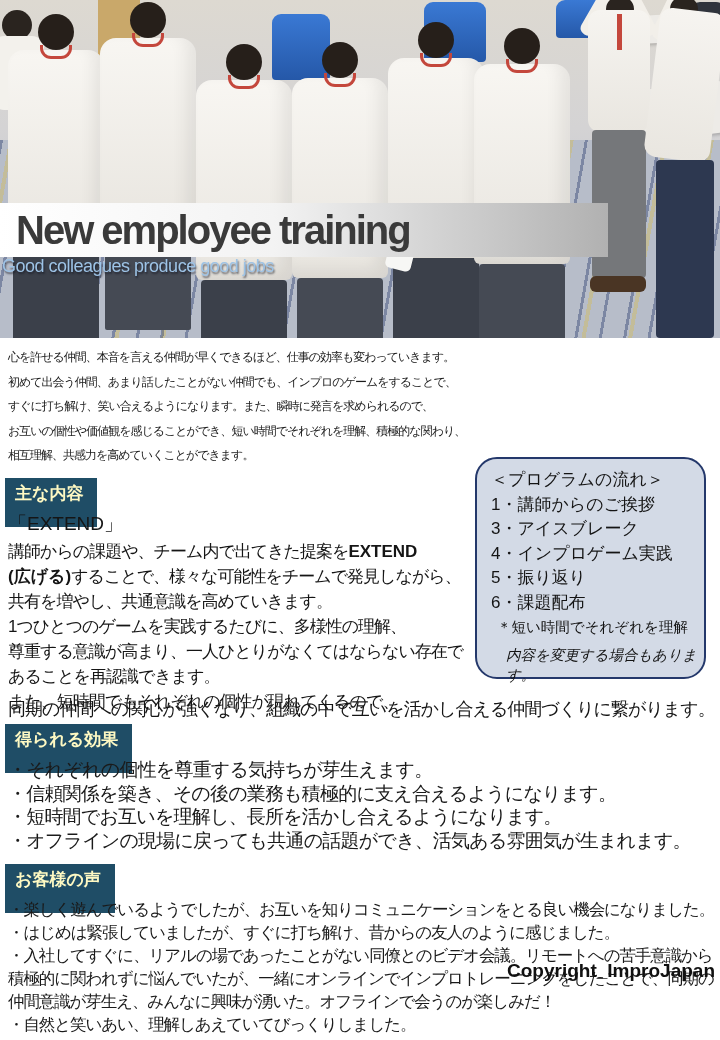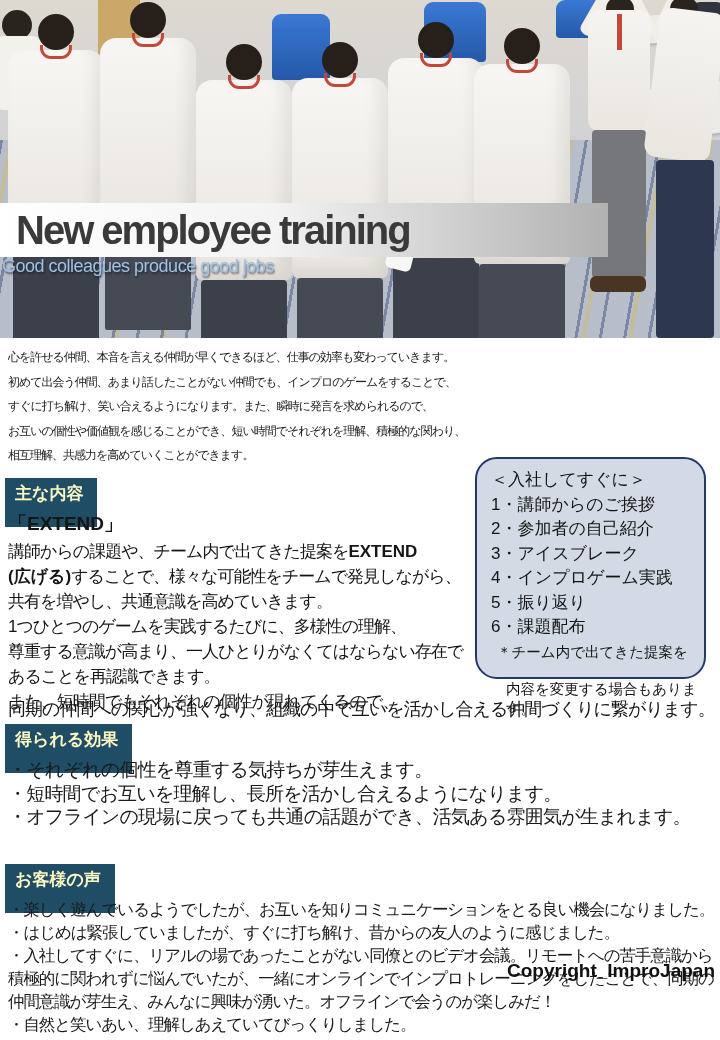--- a/index.html
+++ b/index.html
@@ -74,31 +74,31 @@
   .intro div{white-space:nowrap;}
 
   .badge{position:absolute;background:#1F4D66;color:#fef9c3;font-weight:bold;font-size:17px;
          padding:4px 14px 22px 10px;letter-spacing:0;}
   .b1{left:5px;top:478px;}
   .b2{left:5px;top:724px;}
   .b3{left:5px;top:864px;}
 
   .extend{position:absolute;left:8px;top:511px;width:470px;font-size:17px;line-height:25px;
           letter-spacing:-1px;color:#151515;}
-  .extend .ex-title{font-size:19px;font-weight:bold;letter-spacing:0;margin-bottom:3px;}
+  .extend .ex-title{font-size:19px;font-weight:normal;letter-spacing:0;margin-bottom:3px;}
   .extend div{white-space:nowrap;}
   .extend b{letter-spacing:0;}
   .closing{position:absolute;left:8px;top:697px;width:712px;font-size:18px;letter-spacing:-1px;
            white-space:nowrap;color:#151515;}
 
   .program-box{position:absolute;left:475px;top:457px;width:231px;height:222px;box-sizing:border-box;
                background:#D3DAE6;border:2px solid #24386B;border-radius:22px;
                padding:9px 6px 0 14px;font-size:17px;line-height:24.5px;color:#141414;}
   .program-box .pf-note{font-size:14.5px;line-height:20px;padding-left:6px;margin-top:2px;}
-  .program-box .pf-note2{padding-left:15px;margin-top:17px;}
+  .program-box .pf-note2{padding-left:15px;margin-top:8px;font-style:italic;}
 
   .effects{position:absolute;left:8px;top:758px;width:710px;font-size:19px;line-height:23.5px;
            letter-spacing:-.8px;color:#1a1a1a;}
   .effects div{white-space:nowrap;}
 
   .voices{position:absolute;left:8px;top:898px;width:708px;font-size:16.5px;line-height:23px;
           letter-spacing:-1.1px;color:#1a1a1a;}
 
   .copyright{position:absolute;right:5px;top:960px;font-size:19px;font-weight:bold;color:#111;}
 </style>
@@ -202,34 +202,34 @@
     <div><b>(広げる)</b><span>することで、様々な可能性をチームで発見しながら、</span></div>
     <div>共有を増やし、共通意識を高めていきます。</div>
     <div>1つひとつのゲームを実践するたびに、多様性の理解、</div>
     <div>尊重する意識が高まり、一人ひとりがなくてはならない存在で</div>
     <div>あることを再認識できます。</div>
     <div>また、短時間でもそれぞれの個性が現れてくるので、</div>
   </div>
   <div class="closing">同期の仲間への関心が強くなり、組織の中で互いを活かし合える仲間づくりに繋がります。</div>
 
   <div class="program-box">
-    <div class="pf-title">＜入社してすぐに＞</div>
+    <div class="pf-title">＜プログラムの流れ＞</div>
     <div class="pf-item">1・講師からのご挨拶</div>
-    <div class="pf-item">2・参加者の自己紹介</div>
     <div class="pf-item">3・アイスブレーク</div>
     <div class="pf-item">4・インプロゲーム実践</div>
     <div class="pf-item">5・振り返り</div>
     <div class="pf-item">6・課題配布</div>
-    <div class="pf-note">＊チーム内で出てきた提案を</div>
+    <div class="pf-note">＊短い時間でそれぞれを理解</div>
     <div class="pf-note pf-note2">内容を変更する場合もあります。</div>
   </div>
 
   <div class="badge b2">得られる効果</div>
   <div class="effects">
     <div>・それぞれの個性を尊重する気持ちが芽生えます。</div>
+    <div>・信頼関係を築き、その後の業務も積極的に支え合えるようになります。</div>
     <div>・短時間でお互いを理解し、長所を活かし合えるようになります。</div>
     <div>・オフラインの現場に戻っても共通の話題ができ、活気ある雰囲気が生まれます。</div>
   </div>
 
   <div class="badge b3">お客様の声</div>
   <div class="voices">
     <div>・楽しく遊んでいるようでしたが、お互いを知りコミュニケーションをとる良い機会になりました。</div>
     <div>・はじめは緊張していましたが、すぐに打ち解け、昔からの友人のように感じました。</div>
     <div>・入社してすぐに、リアルの場であったことがない同僚とのビデオ会議。リモートへの苦手意識から積極的に関われずに悩んでいたが、一緒にオンラインでインプロトレーニングをしたことで、同期の仲間意識が芽生え、みんなに興味が湧いた。オフラインで会うのが楽しみだ！</div>
     <div>・自然と笑いあい、理解しあえていてびっくりしました。</div>

